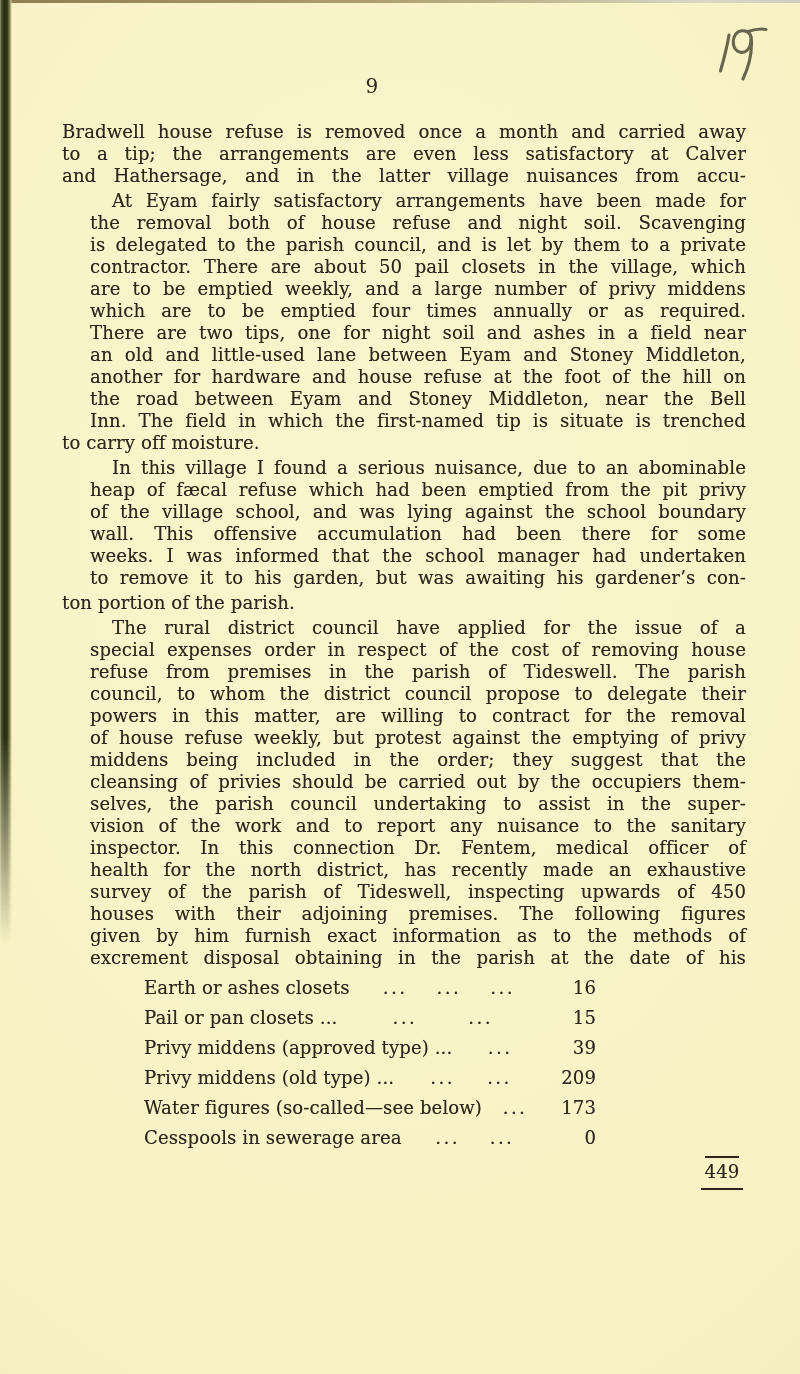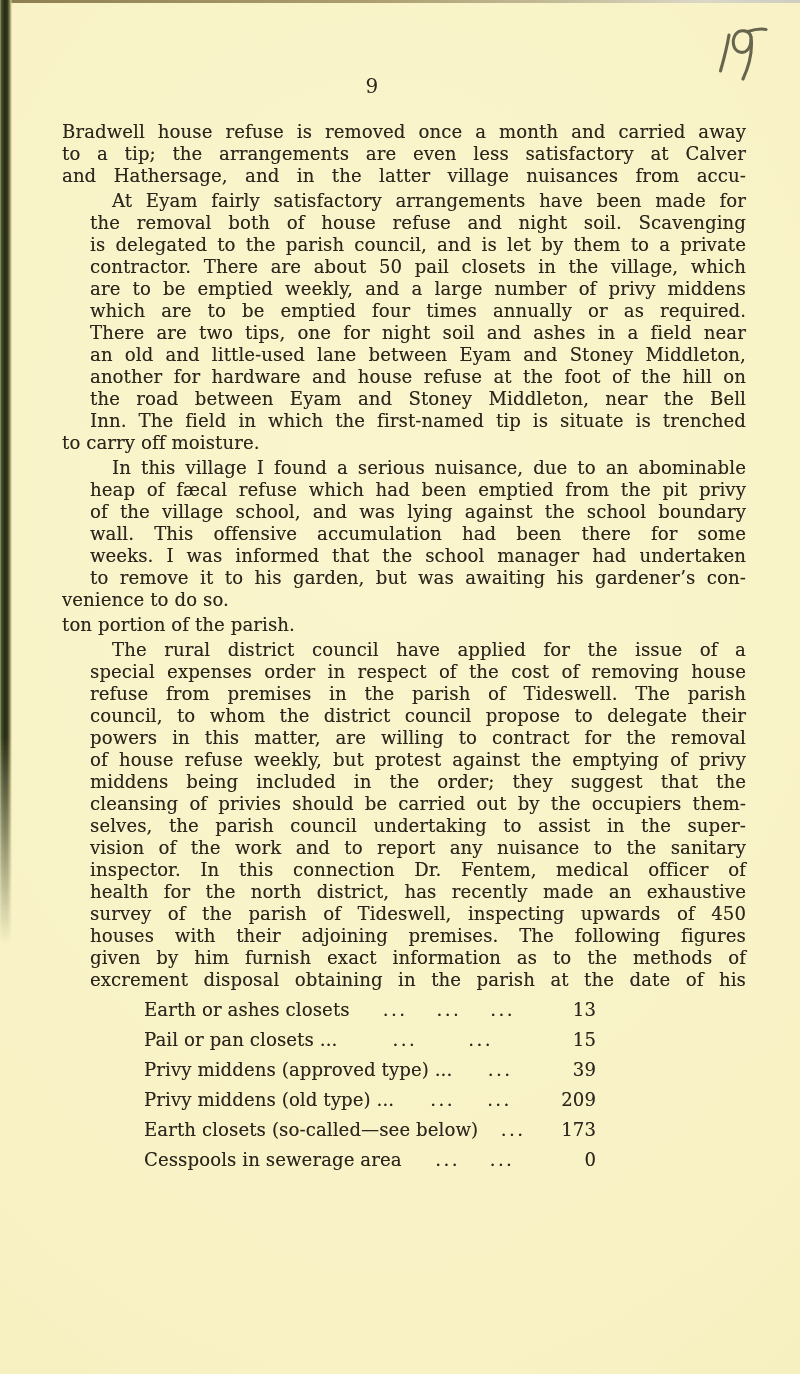--- a/index.html
+++ b/index.html
@@ -107,21 +107,20 @@
 Inn. The field in which the first-named tip is situate is trenched</div>
         <div class="plast">to carry off moisture.</div>
       </div>
       <div class="para indent">
         <div class="plines">In this village I found a serious nuisance, due to an abominable
 heap of fæcal refuse which had been emptied from the pit privy
 of the village school, and was lying against the school boundary
 wall. This offensive accumulation had been there for some
 weeks. I was informed that the school manager had undertaken
 to remove it to his garden, but was awaiting his gardener’s con-</div>
-        <div class="plast">venience to do so.</div>
       </div>
       <div class="para indent">
         <div class="plast">ton portion of the parish.</div>
       </div>
       <div class="para indent">
         <div class="plines">The rural district council have applied for the issue of a
 special expenses order in respect of the cost of removing house
 refuse from premises in the parish of Tideswell. The parish
 council, to whom the district council propose to delegate their
 powers in this matter, are willing to contract for the removal
@@ -140,21 +139,21 @@
     </div>
 
   <div class="closet-list">
       <div class="closet-row">
         <span class="lab">Earth or ashes closets</span>
         <span class="lead">
           <i>...</i>
           <i>...</i>
           <i>...</i>
         </span>
-        <span class="num">13</span>
+        <span class="num">16</span>
       </div>
       <div class="closet-row">
         <span class="lab">Pail or pan closets ...</span>
         <span class="lead">
           <i>...</i>
           <i>...</i>
         </span>
         <span class="num">15</span>
       </div>
       <div class="closet-row">
@@ -166,29 +165,34 @@
       </div>
       <div class="closet-row">
         <span class="lab">Privy middens (old type) ...</span>
         <span class="lead">
           <i>...</i>
           <i>...</i>
         </span>
         <span class="num">209</span>
       </div>
       <div class="closet-row">
-        <span class="lab">Earth closets (so-called—see below)</span>
+        <span class="lab">Water figures (so-called—see below)</span>
         <span class="lead">
           <i>...</i>
         </span>
         <span class="num">173</span>
       </div>
       <div class="closet-row">
         <span class="lab">Cesspools in sewerage area</span>
         <span class="lead">
           <i>...</i>
           <i>...</i>
         </span>
         <span class="num">0</span>
       </div>
     </div>
 
+  <div class="totals">
+    <div class="rule rule-top"></div>
+    <div class="total-num">449</div>
+    <div class="rule rule-bottom"></div>
+  </div>
 </div>
 
 </body></html>

